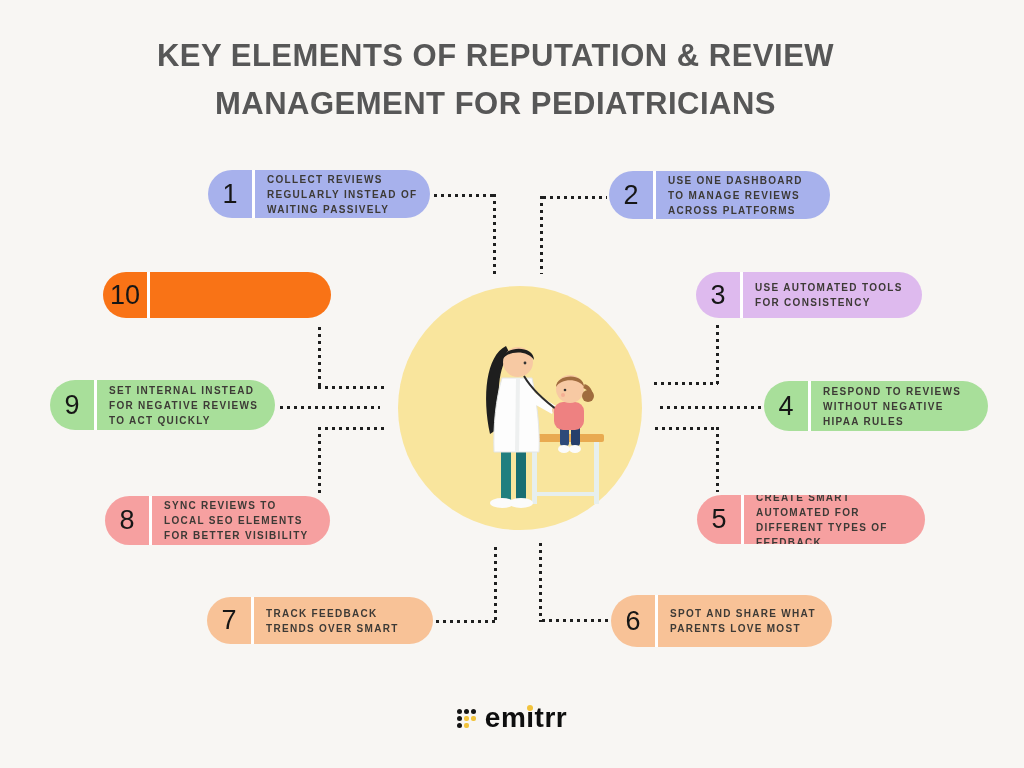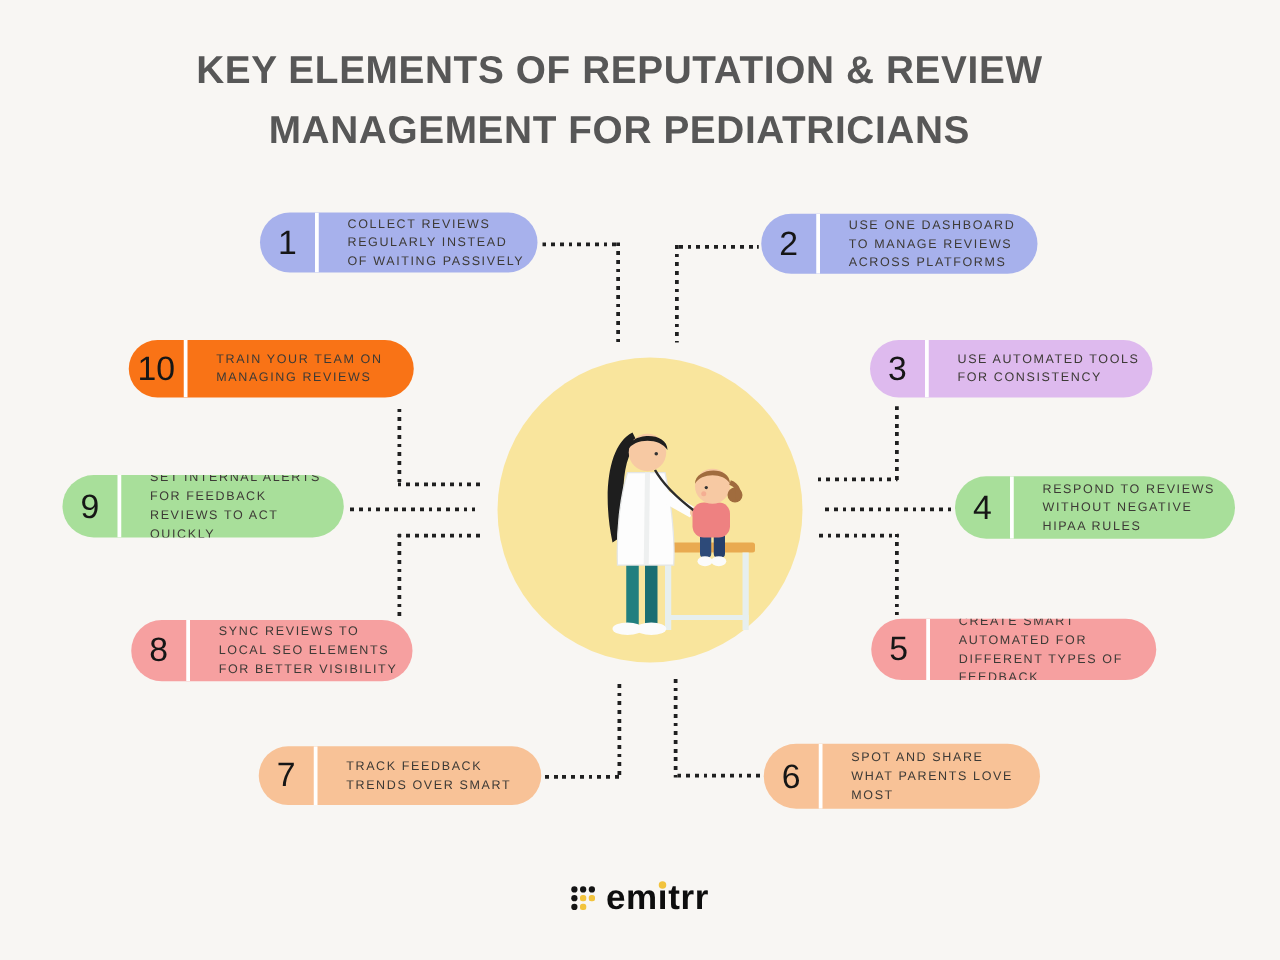--- a/index.html
+++ b/index.html
@@ -21,23 +21,23 @@
   .pill{
     position:absolute;border-radius:26px;display:flex;align-items:stretch;
     overflow:hidden;
   }
   .pill-num{
     width:44px;flex:0 0 44px;display:flex;align-items:center;justify-content:center;
     font-size:27px;color:#161616;border-right:3px solid #ffffff;
   }
   .pill-text{
     flex:1;display:flex;align-items:center;
-    padding:4px 10px 4px 23px;
+    padding:4px 10px 4px 12px;
     font-size:10px;line-height:1.5;letter-spacing:1.3px;
-    color:#3d3a36;font-weight:normal;
+    color:#3d3a36;font-weight:bold;
   }
   #pill-1 {left:208px;top:170px;width:222px;height:48px;}
   #pill-2 {left:609px;top:171px;width:221px;height:48px;}
   #pill-3 {left:696px;top:272px;width:226px;height:46px;}
   #pill-4 {left:764px;top:381px;width:224px;height:50px;}
   #pill-5 {left:697px;top:495px;width:228px;height:49px;}
   #pill-6 {left:611px;top:595px;width:221px;height:52px;}
   #pill-7 {left:207px;top:597px;width:226px;height:47px;}
   #pill-8 {left:105px;top:496px;width:225px;height:49px;}
   #pill-9 {left:50px;top:380px;width:225px;height:50px;}
@@ -186,25 +186,24 @@
   <div class="pill" id="pill-7" style="background-color: rgb(248, 194, 151);">
     <div class="pill-num">7</div>
     <div class="pill-text">TRACK FEEDBACK TRENDS OVER SMART</div>
   </div>
   <div class="pill" id="pill-8" style="background-color: rgb(246, 160, 160);">
     <div class="pill-num">8</div>
     <div class="pill-text">SYNC REVIEWS TO LOCAL SEO ELEMENTS FOR BETTER VISIBILITY</div>
   </div>
   <div class="pill" id="pill-9" style="background-color: rgb(168, 223, 154);">
     <div class="pill-num">9</div>
-    <div class="pill-text">SET INTERNAL ALERTS FOR FEEDBACK REVIEWS TO ACT QUICKLY</div>
+    <div class="pill-text">SET INTERNAL INSTEAD FOR NEGATIVE REVIEWS TO ACT QUICKLY</div>
   </div>
   <div class="pill" id="pill-10" style="background-color: #f97316;">
     <div class="pill-num">10</div>
-    <div class="pill-text">TRAIN YOUR TEAM ON MANAGING REVIEWS</div>
   </div>
 
   <div class="footer">
     <div class="logo-mark">
       <div class="logo-dot k"></div>
         <div class="logo-dot k"></div>
         <div class="logo-dot k"></div>
       <div class="logo-dot k"></div>
         <div class="logo-dot y"></div>
         <div class="logo-dot y"></div>

